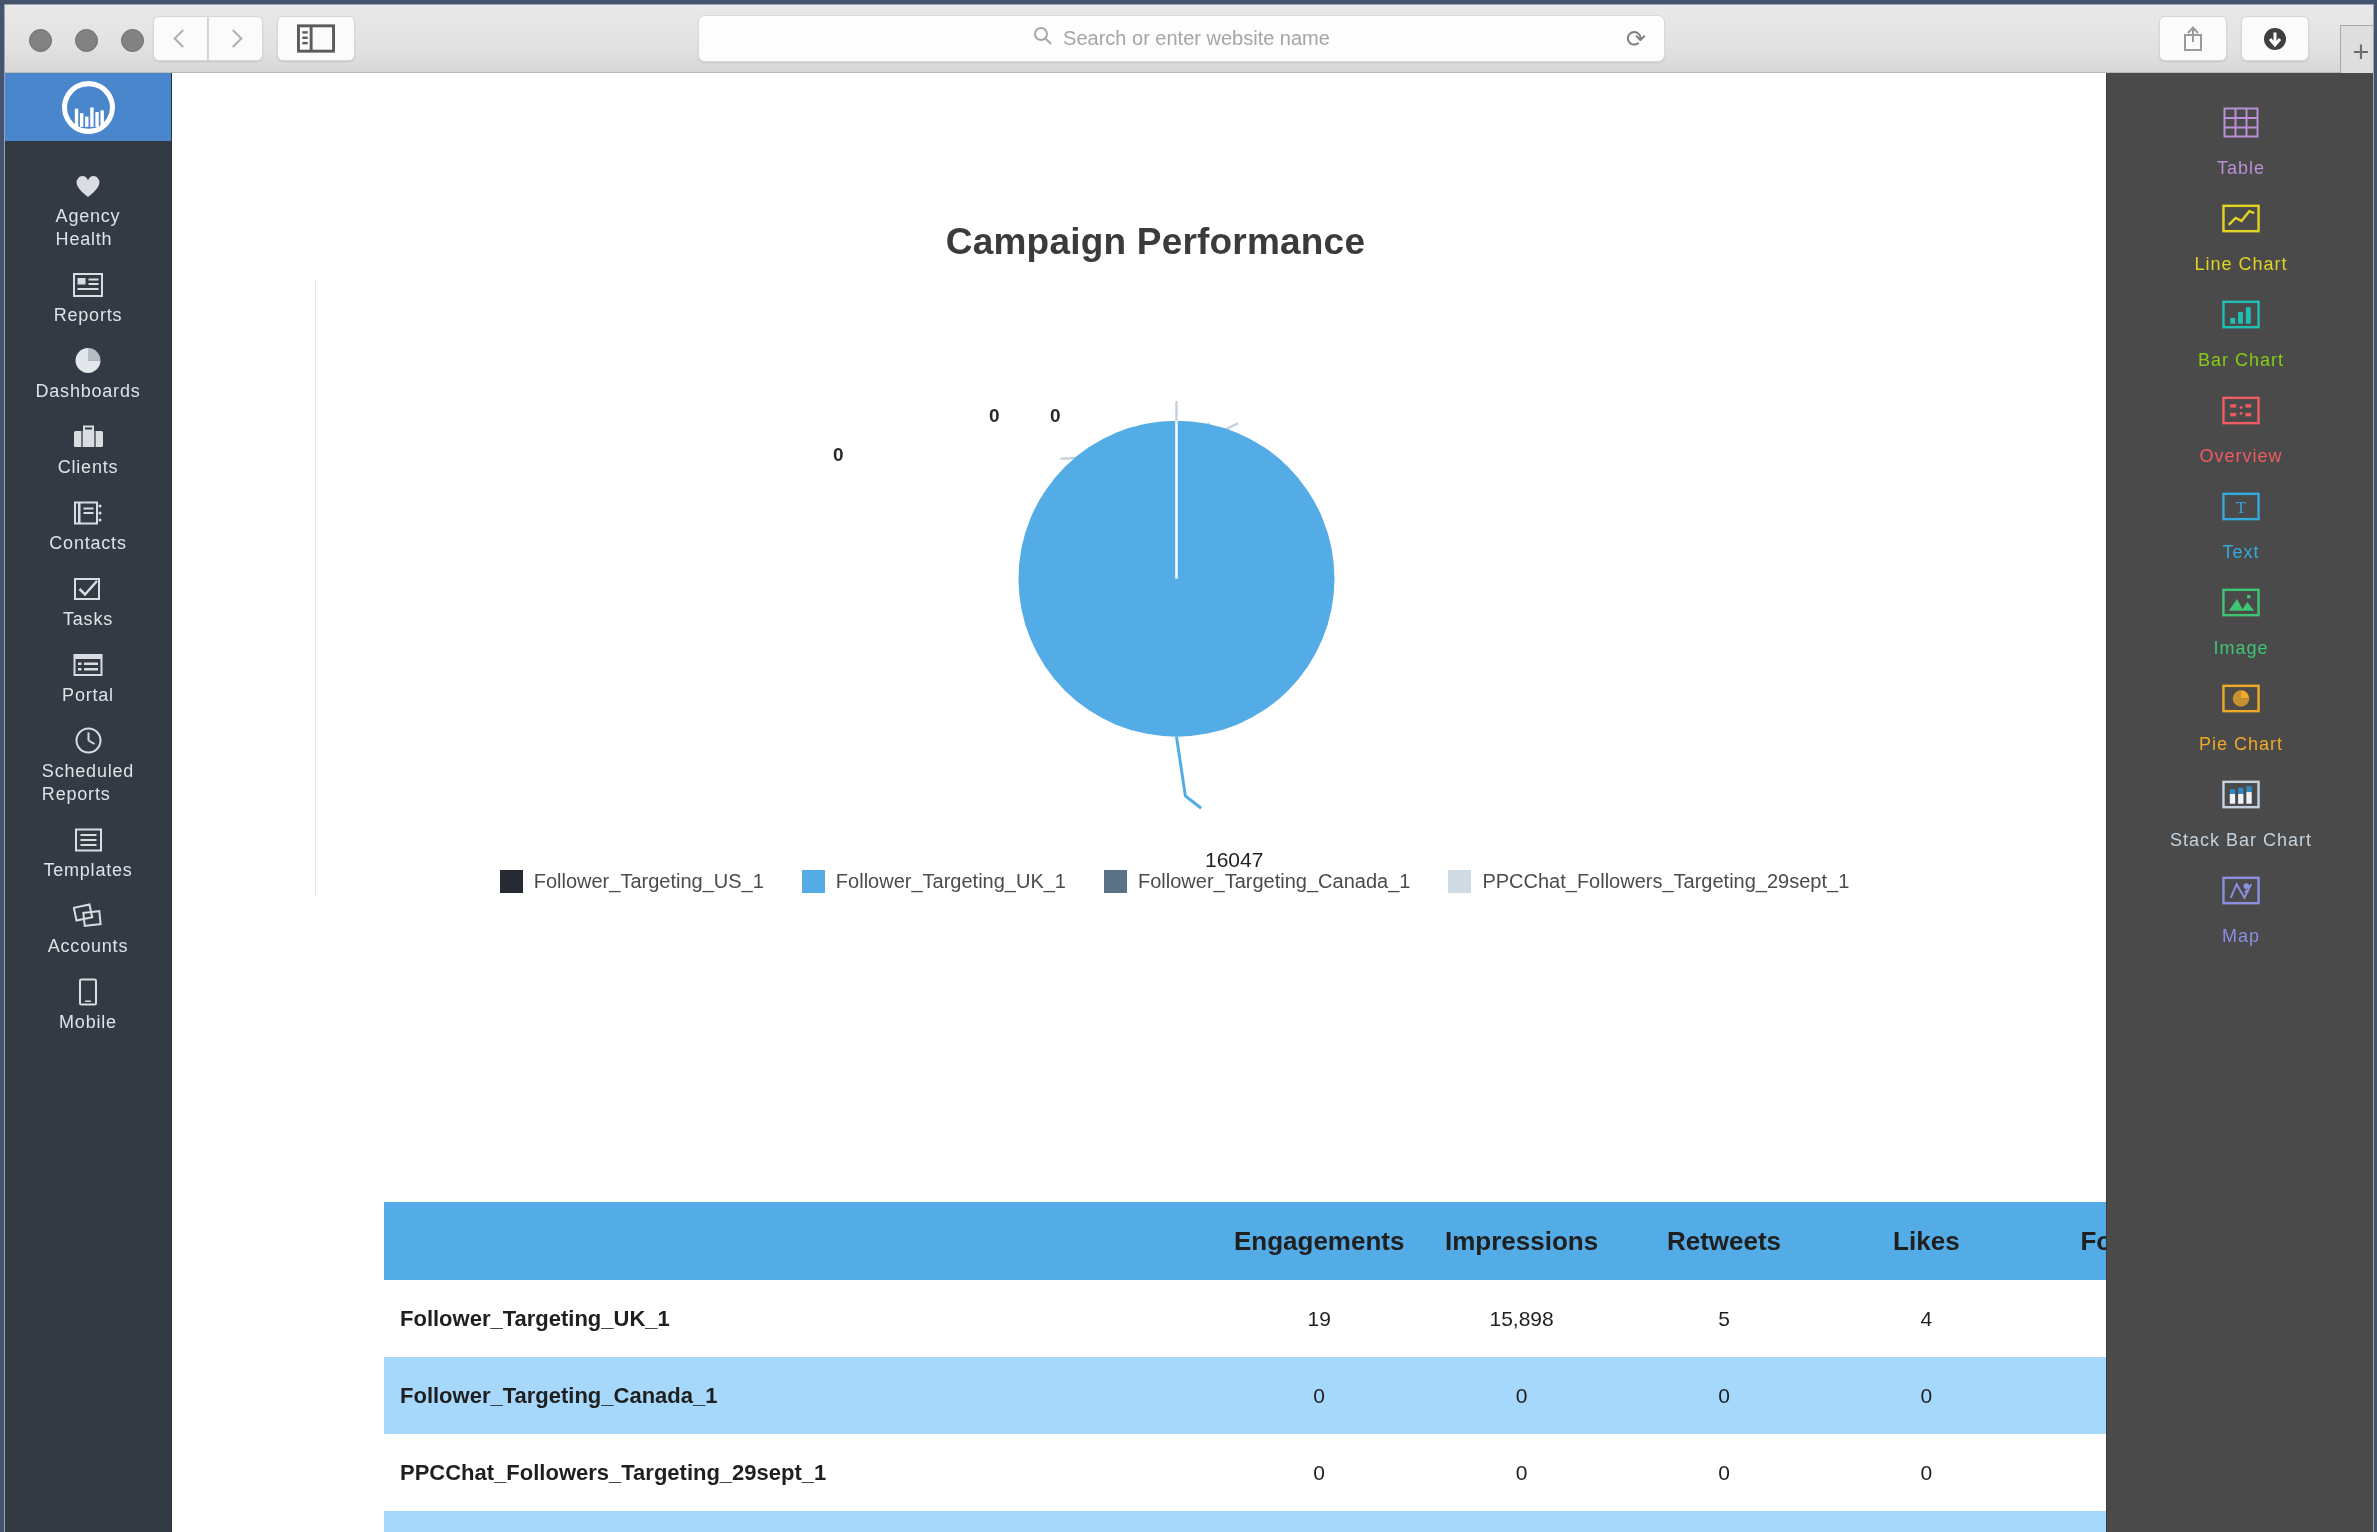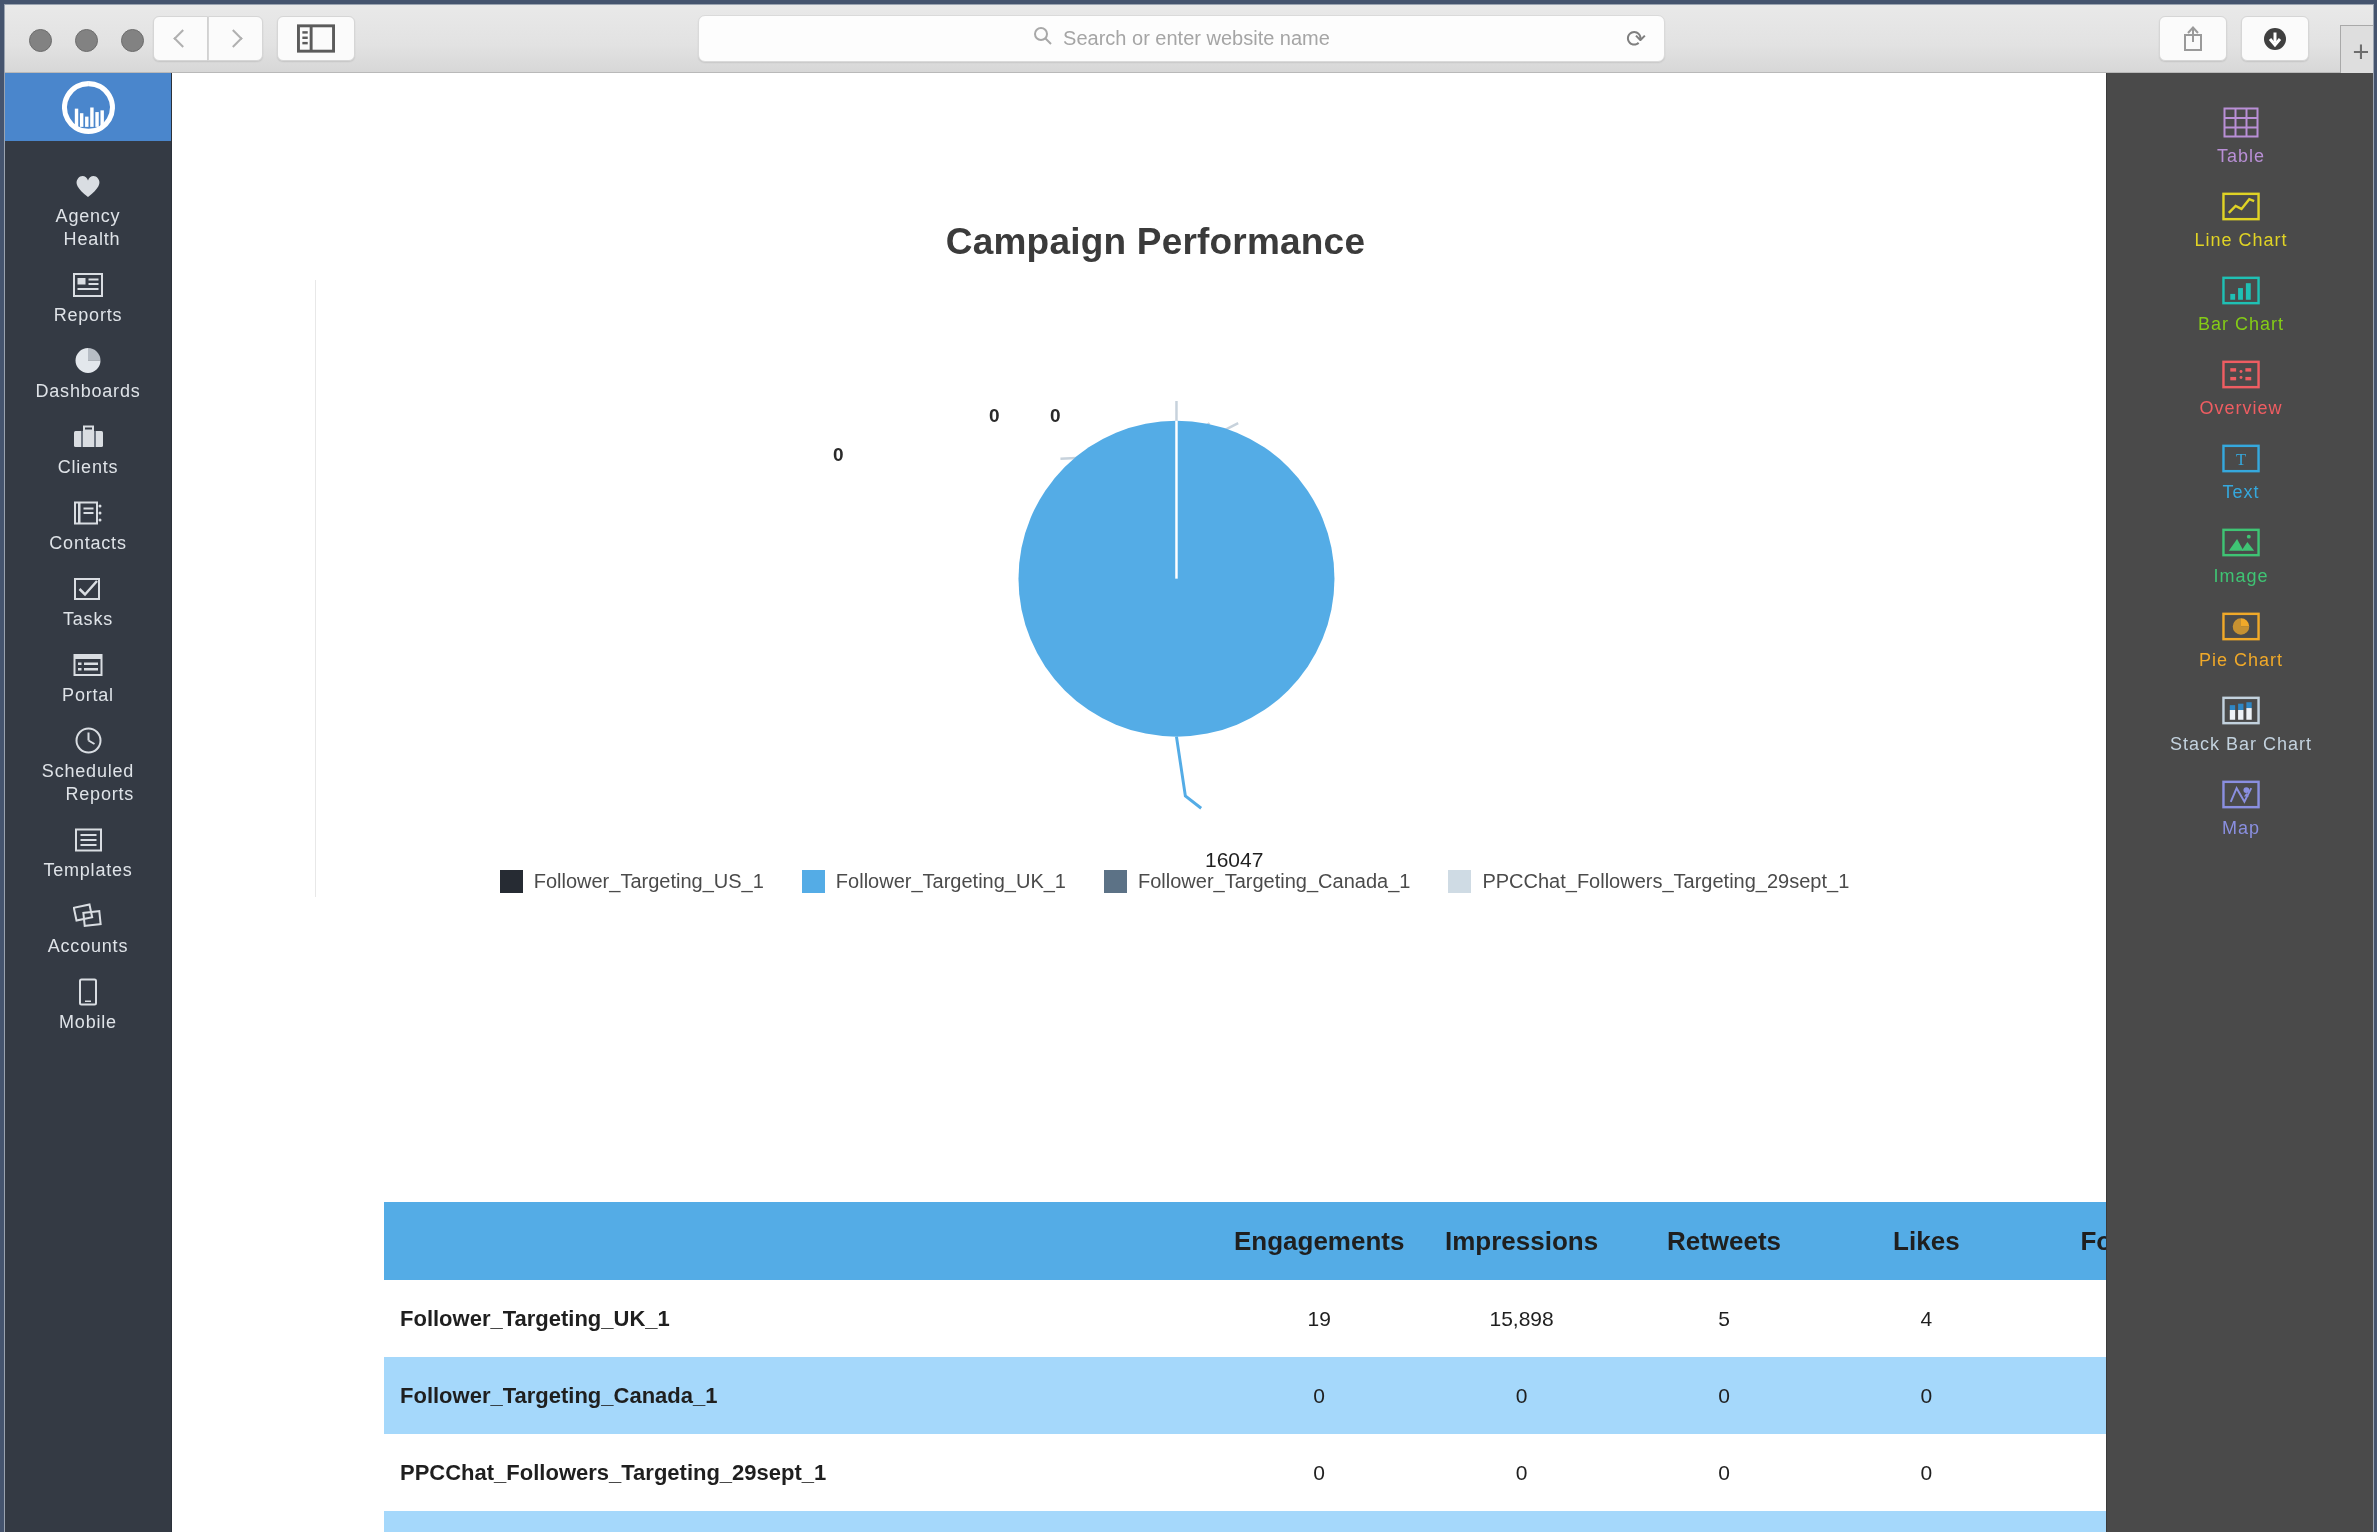--- a/index.html
+++ b/index.html
@@ -95,21 +95,21 @@
     cursor: pointer;
   }
   .nav-icon {
     width: 35px; height: 31px;
     display: flex; align-items: center; justify-content: center;
     margin-bottom: 4px;
   }
   .nav-icon svg { display: block; }
   .nav-label {
     color: #dfe3e8; font-size: 18px; letter-spacing: 0.8px;
-    text-align: right; line-height: 1.28;
+    text-align: left; line-height: 1.28;
     font-family: "Liberation Sans", sans-serif;
   }
 
   
   #main-canvas {
     flex: 1 1 auto; background: #ffffff;
     position: relative; overflow: hidden;
   }
   .drop-guide { position: absolute; top: 0; bottom: 0; width: 0.5px; background: #e8e8e8; }
 
@@ -170,21 +170,21 @@
   }
   .panel-tab.active { background: #636363; }
   .tab-glyph { display: inline-flex; }
   #widget-list { padding-top: 24px; }
   .widget-item {
     display: flex; flex-direction: column; align-items: center;
     padding: 7px 0 14px;
     cursor: pointer;
   }
   .widget-icon { width: 41px; height: 36px; display: flex; align-items: center; justify-content: center; margin-bottom: 6px; }
-  .widget-label { font-size: 18px; letter-spacing: 1px; text-align: center; }
+  .widget-label { font-size: 18px; letter-spacing: 1px; text-align: center; margin-top: 12px; }
 </style>
 </head>
 <body>
 
 <div id="desktop">
 
   <div id="browser-window">
 
     <div id="toolbar">
 

